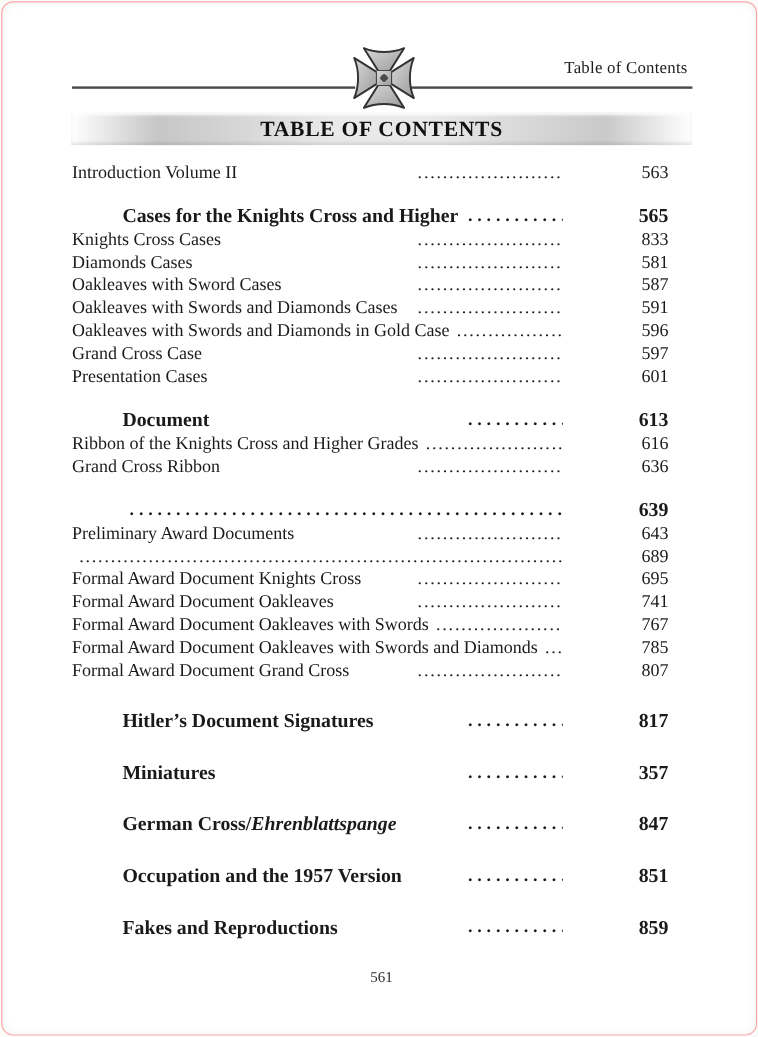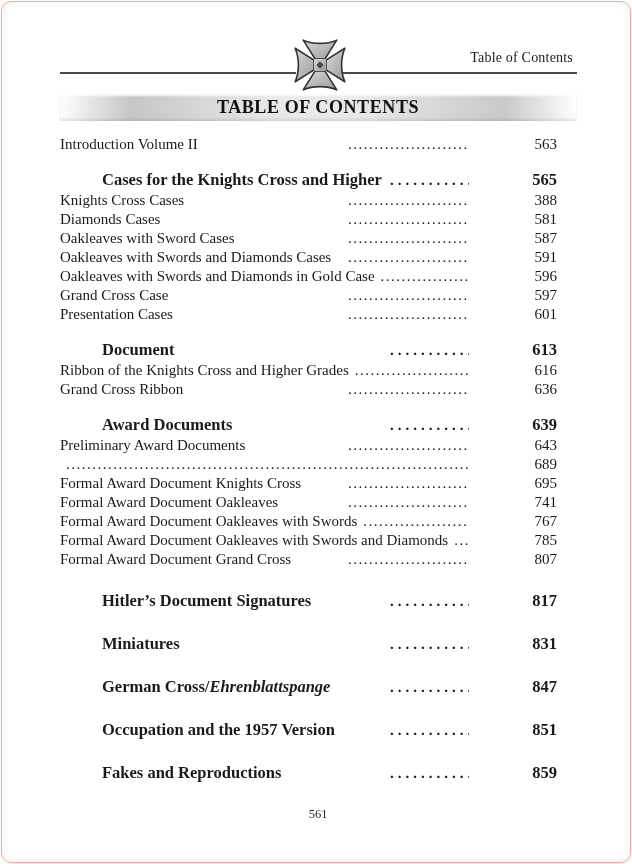--- a/index.html
+++ b/index.html
@@ -162,21 +162,21 @@
         <span class="toc-page">563</span>
       </div>
       <div class="toc-row bold space-section">
         <span class="toc-title">Cases for the Knights Cross and Higher</span>
         <span class="toc-dots">..........................................................................................</span>
         <span class="toc-page">565</span>
       </div>
       <div class="toc-row">
         <span class="toc-title">Knights Cross Cases</span>
         <span class="toc-dots">..........................................................................................</span>
-        <span class="toc-page">388</span>
+        <span class="toc-page">833</span>
       </div>
       <div class="toc-row">
         <span class="toc-title">Diamonds Cases</span>
         <span class="toc-dots">..........................................................................................</span>
         <span class="toc-page">581</span>
       </div>
       <div class="toc-row">
         <span class="toc-title">Oakleaves with Sword Cases</span>
         <span class="toc-dots">..........................................................................................</span>
         <span class="toc-page">587</span>
@@ -210,21 +210,20 @@
         <span class="toc-title">Ribbon of the Knights Cross and Higher Grades</span>
         <span class="toc-dots">..........................................................................................</span>
         <span class="toc-page">616</span>
       </div>
       <div class="toc-row">
         <span class="toc-title">Grand Cross Ribbon</span>
         <span class="toc-dots">..........................................................................................</span>
         <span class="toc-page">636</span>
       </div>
       <div class="toc-row bold space-section">
-        <span class="toc-title">Award Documents</span>
         <span class="toc-dots">..........................................................................................</span>
         <span class="toc-page">639</span>
       </div>
       <div class="toc-row">
         <span class="toc-title">Preliminary Award Documents</span>
         <span class="toc-dots">..........................................................................................</span>
         <span class="toc-page">643</span>
       </div>
       <div class="toc-row">
         <span class="toc-dots">..........................................................................................</span>
@@ -256,21 +255,21 @@
         <span class="toc-page">807</span>
       </div>
       <div class="toc-row bold space-major">
         <span class="toc-title">Hitler’s Document Signatures</span>
         <span class="toc-dots">..........................................................................................</span>
         <span class="toc-page">817</span>
       </div>
       <div class="toc-row bold space-major">
         <span class="toc-title">Miniatures</span>
         <span class="toc-dots">..........................................................................................</span>
-        <span class="toc-page">831</span>
+        <span class="toc-page">357</span>
       </div>
       <div class="toc-row bold space-major">
         <span class="toc-title">German Cross/<i>Ehrenblattspange</i></span>
         <span class="toc-dots">..........................................................................................</span>
         <span class="toc-page">847</span>
       </div>
       <div class="toc-row bold space-major">
         <span class="toc-title">Occupation and the 1957 Version</span>
         <span class="toc-dots">..........................................................................................</span>
         <span class="toc-page">851</span>

